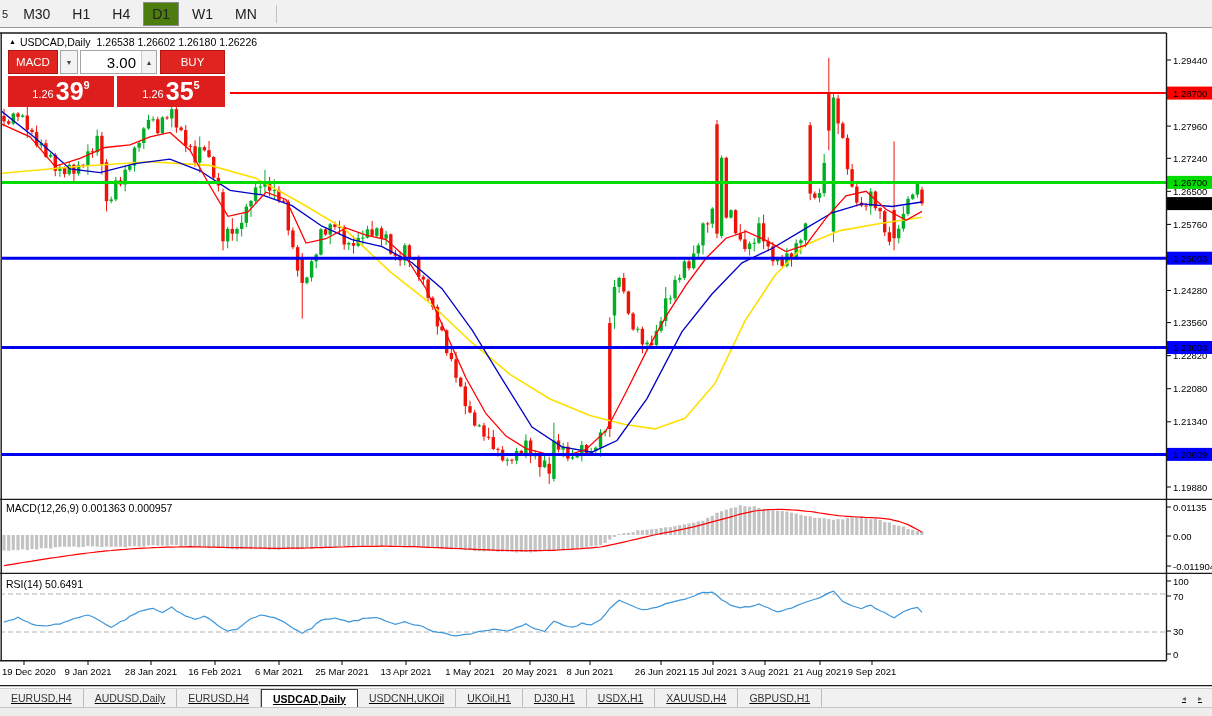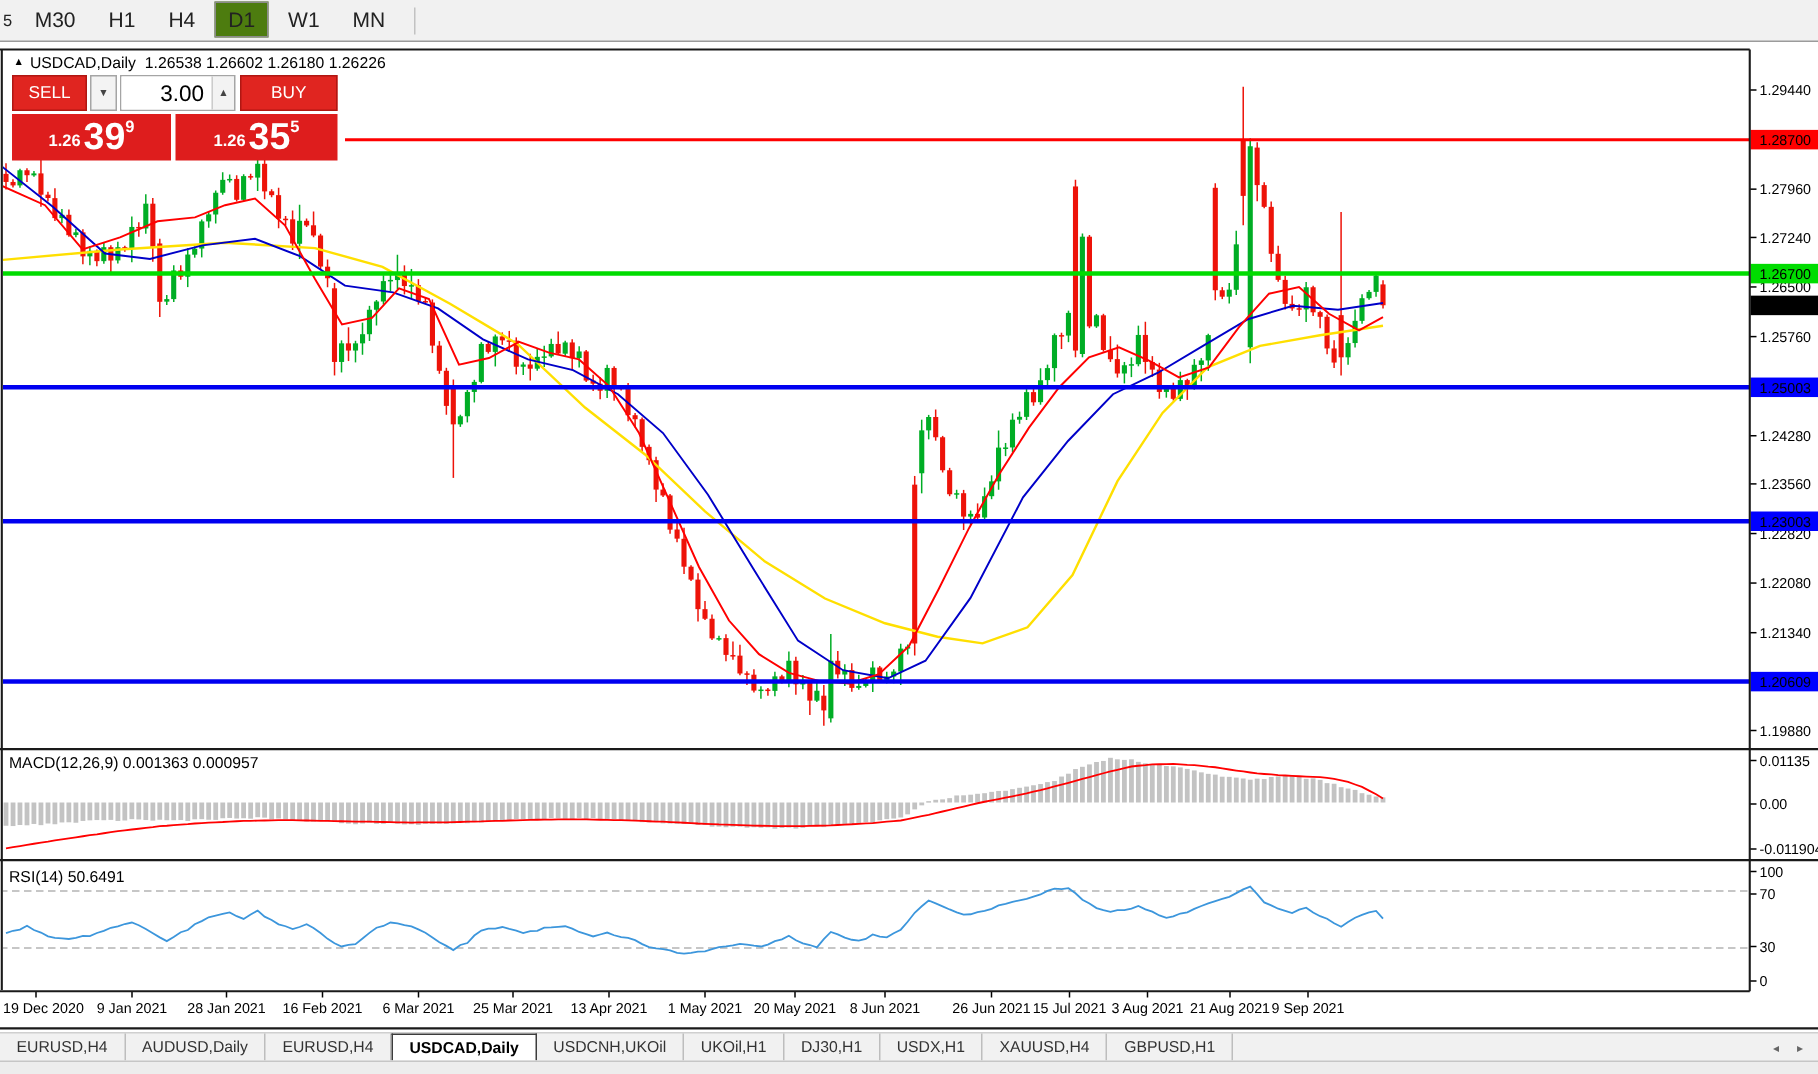--- a/index.html
+++ b/index.html
@@ -28,31 +28,31 @@
   .tp-buy{width:65px;margin-left:3px;}
   .tp-drop{width:18px;margin-left:2px;background:#f3f3f3;border:1px solid #a5a5a5;font-size:7px;color:#444;padding:0;}
   .tp-vol{flex:1;display:flex;border:1px solid #a5a5a5;margin-left:2px;background:#fff;box-sizing:border-box;}
   .tp-vol input{flex:1;width:50px;border:none;outline:none;font-size:15px;text-align:right;padding:0 5px 0 0;
                 font-family:"Liberation Sans",sans-serif;color:#000;}
   .tp-spin{width:15px;border:none;border-left:1px solid #cccccc;background:#f3f3f3;font-size:7px;color:#444;padding:0;}
   .tp-prices{display:flex;margin-top:2px;height:31px;}
   .tp-price{background:#de1d1d;color:#fff;width:106px;position:relative;display:flex;
             align-items:center;justify-content:center;}
   .tp-price + .tp-price{margin-left:3px;width:108px;}
-  .tp-price .pre{font-size:11px;font-weight:bold;margin-top:4px;margin-right:2px;}
+  .tp-price .pre{font-size:11px;font-weight:normal;margin-top:4px;margin-right:2px;}
   .tp-price .big{font-size:25px;font-weight:bold;line-height:1;}
   .tp-price .sup{font-size:11px;font-weight:bold;align-self:flex-start;margin-top:3px;}
 
   
   svg text{font-family:"Liberation Sans",sans-serif;font-size:9.5px;fill:#000;}
   svg text.ind-label{font-size:10.5px;}
 
   
   .tabbar{position:absolute;left:0;top:688px;width:1212px;height:19px;background:#f1f1f1;
-          border-top:1px solid #cfcfcf;display:flex;align-items:stretch;font-size:10.5px;box-sizing:border-box;}
+          border-top:1px solid #cfcfcf;display:flex;align-items:stretch;font-size:10.5px;box-sizing:border-box;text-decoration:underline;}
   .tab{display:flex;align-items:center;padding:0 11px;color:#333;border-right:1px solid #bdbdbd;cursor:default;white-space:nowrap;}
   .tab.active{background:#fff;border:1px solid #3c3c3c;border-bottom:none;font-weight:bold;color:#000;}
   .tab-nav{margin-left:auto;display:flex;align-items:center;gap:12px;padding-right:10px;color:#666;font-size:8px;}
   .bottom-strip{position:absolute;left:0;top:707px;width:1212px;height:9px;background:#ededed;border-top:1px solid #c6c6c6;box-sizing:border-box;}
 </style>
 </head>
 <body>
 
 <div id="stage">
 
@@ -799,21 +799,21 @@
   </svg>
 
   
   <div class="chart-title">
     <span class="arr">▲</span><span class="sym">USDCAD,Daily</span><span>1.26538 1.26602 1.26180 1.26226</span>
   </div>
 
   
   <div class="trade-panel">
     <div class="tp-row">
-      <button class="tp-sell">SELL</button>
+      <button class="tp-sell">MACD</button>
       <button class="tp-drop"><span>▼</span></button>
       <span class="tp-vol">
         <input value="3.00" style="">
         <button class="tp-spin"><span>▲</span></button>
       </span>
       <button class="tp-buy">BUY</button>
     </div>
     <div class="tp-prices">
       <div class="tp-price">
         <span class="pre">1.26</span>

